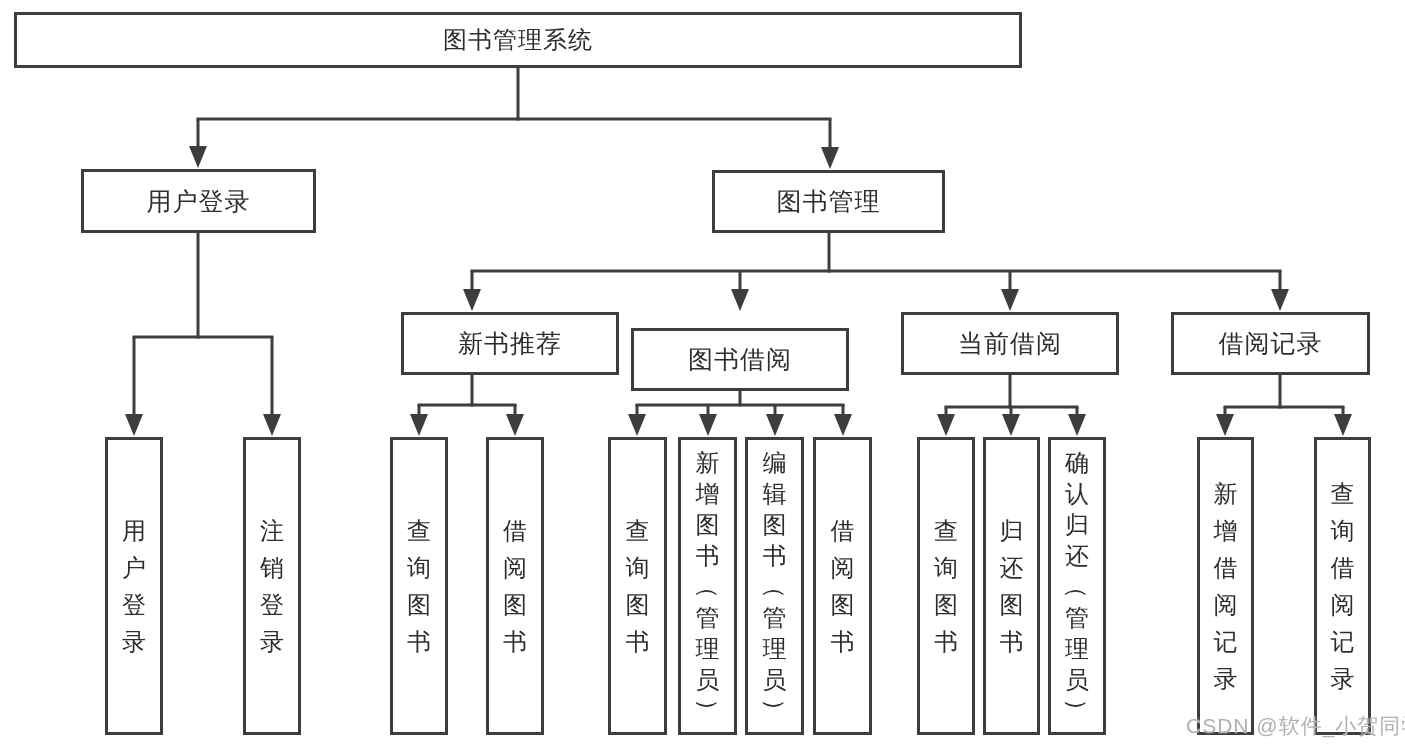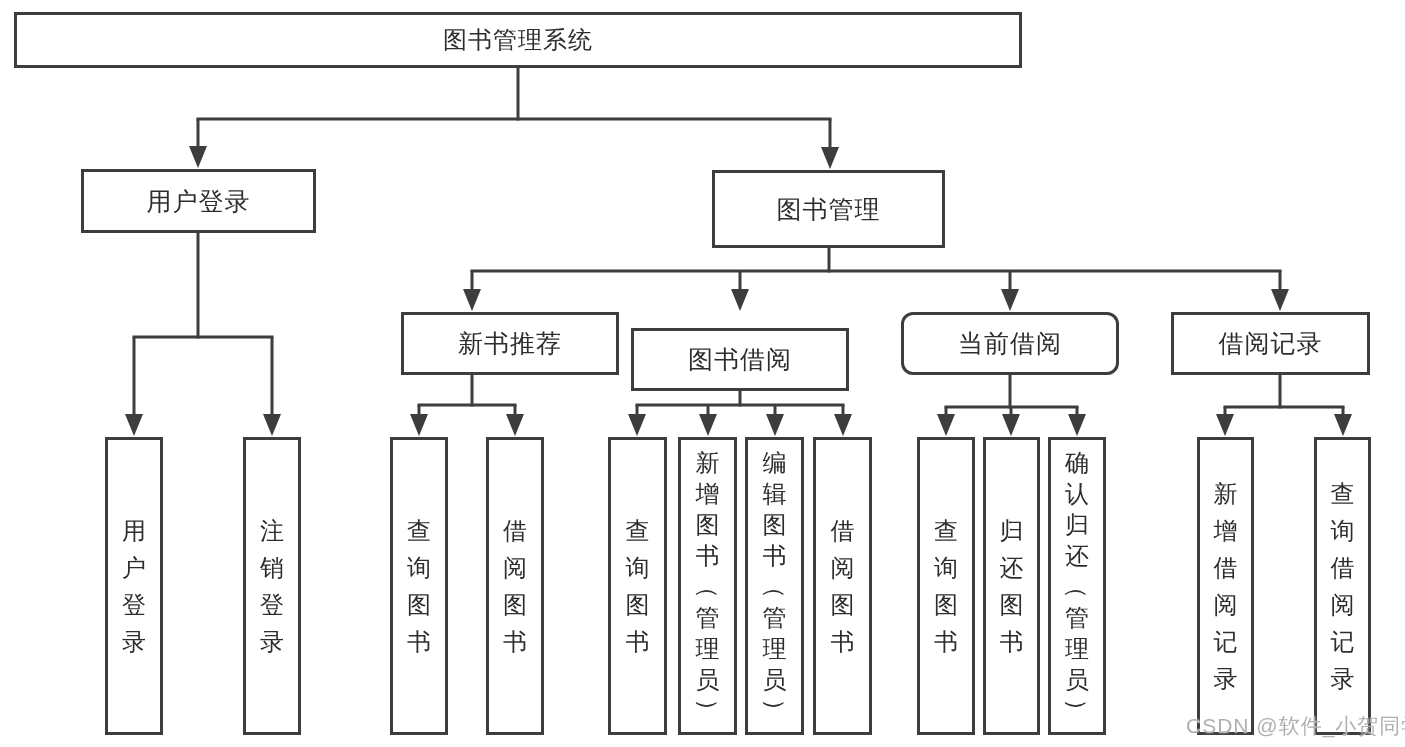--- a/index.html
+++ b/index.html
@@ -109,31 +109,31 @@
       <polygon points="1343,436 1334,414 1352,414" fill="#3d3d3d"></polygon>
     </svg>
 
   <div class="hbox" style="left:81px;top:169px;width:235px;height:64px;">
     <span>用户登录</span>
   </div>
 
   <div class="hbox root" style="left:14px;top:12px;width:1008px;height:56px;">
     <span>图书管理系统</span>
   </div>
-  <div class="hbox" style="left:712px;top:170px;width:233px;height:78px;">
+  <div class="hbox" style="left:712px;top:170px;width:233px;height:63px;">
     <span>图书管理</span>
   </div>
 
   <div class="hbox" style="left:363px;top:312px;width:218px;height:63px;margin-left:38px;">
     <span>新书推荐</span>
   </div>
   <div class="hbox" style="left:631px;top:328px;width:218px;height:63px;">
     <span>图书借阅</span>
   </div>
-  <div class="hbox" style="left:901px;top:312px;width:218px;height:63px;border-radius:12px;">
+  <div class="hbox" style="left:901px;top:312px;width:218px;height:63px;">
     <span>当前借阅</span>
   </div>
   <div class="hbox" style="left:1171px;top:312px;width:199px;height:63px;">
     <span>借阅记录</span>
   </div>
 
   <div class="vbox" style="left:105px;top:437px;width:58px;height:298px;">
     <span class="vlabel" style="line-height: 37px;">
         <span class="vchar">用</span>
         <span class="vchar">户</span>

